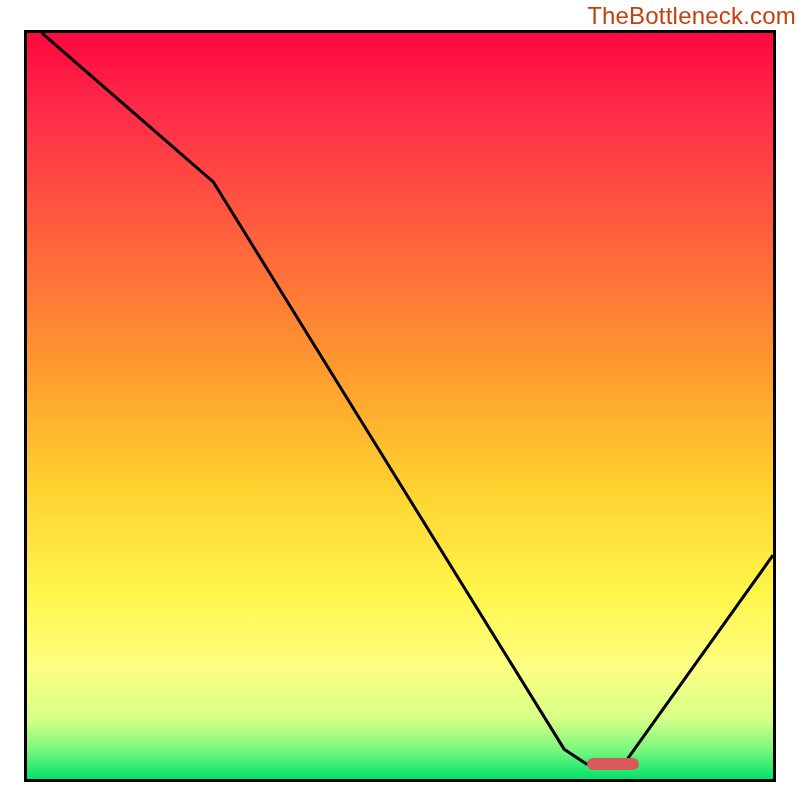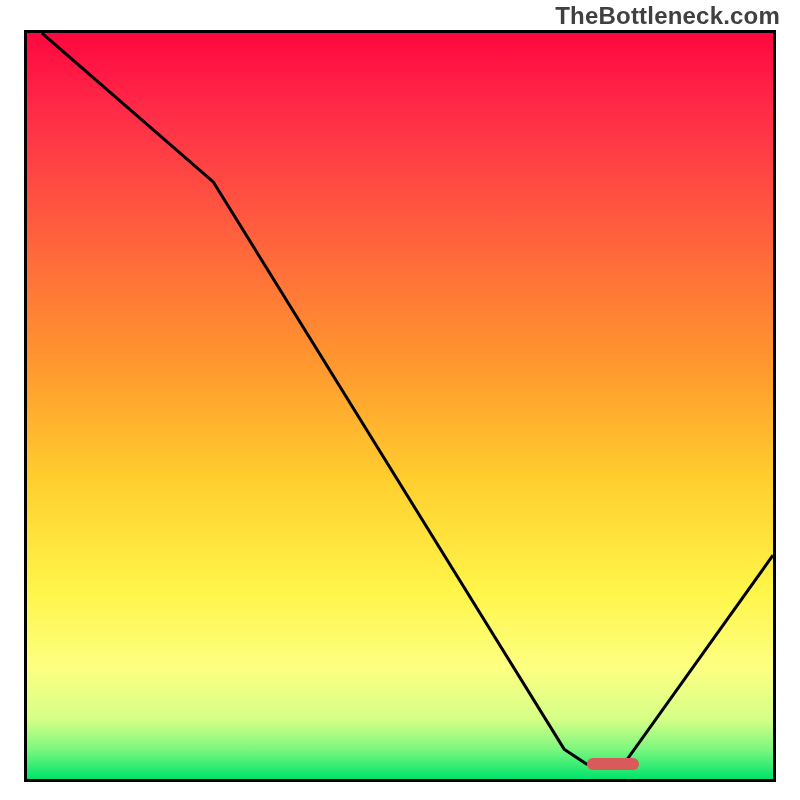--- a/index.html
+++ b/index.html
@@ -11,24 +11,24 @@
     font-family: Arial, Helvetica, sans-serif;
   }
   .container {
     position: relative;
     width: 800px;
     height: 800px;
   }
   .watermark {
     position: absolute;
     top: 2px;
-    right: 20px;
+    right: 4px;
     font-size: 24px;
-    font-weight: 700;
-    color: #404040;
+    font-weight: 400;
+    color: #c2410c;
     letter-spacing: 0.2px;
   }
   .plot-frame {
     position: absolute;
     left: 24px;
     top: 30px;
     width: 752px;
     height: 752px;
     border: 3px solid #000000;
     box-sizing: border-box;

